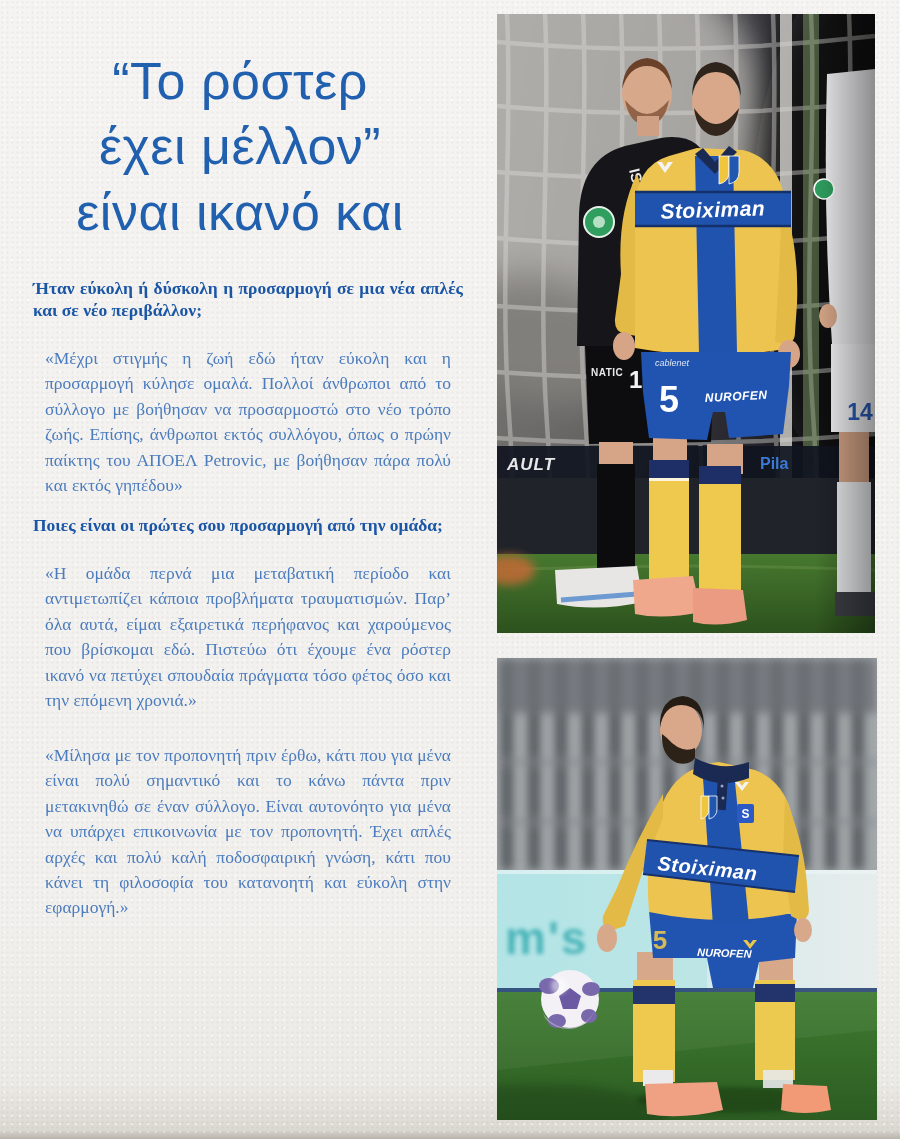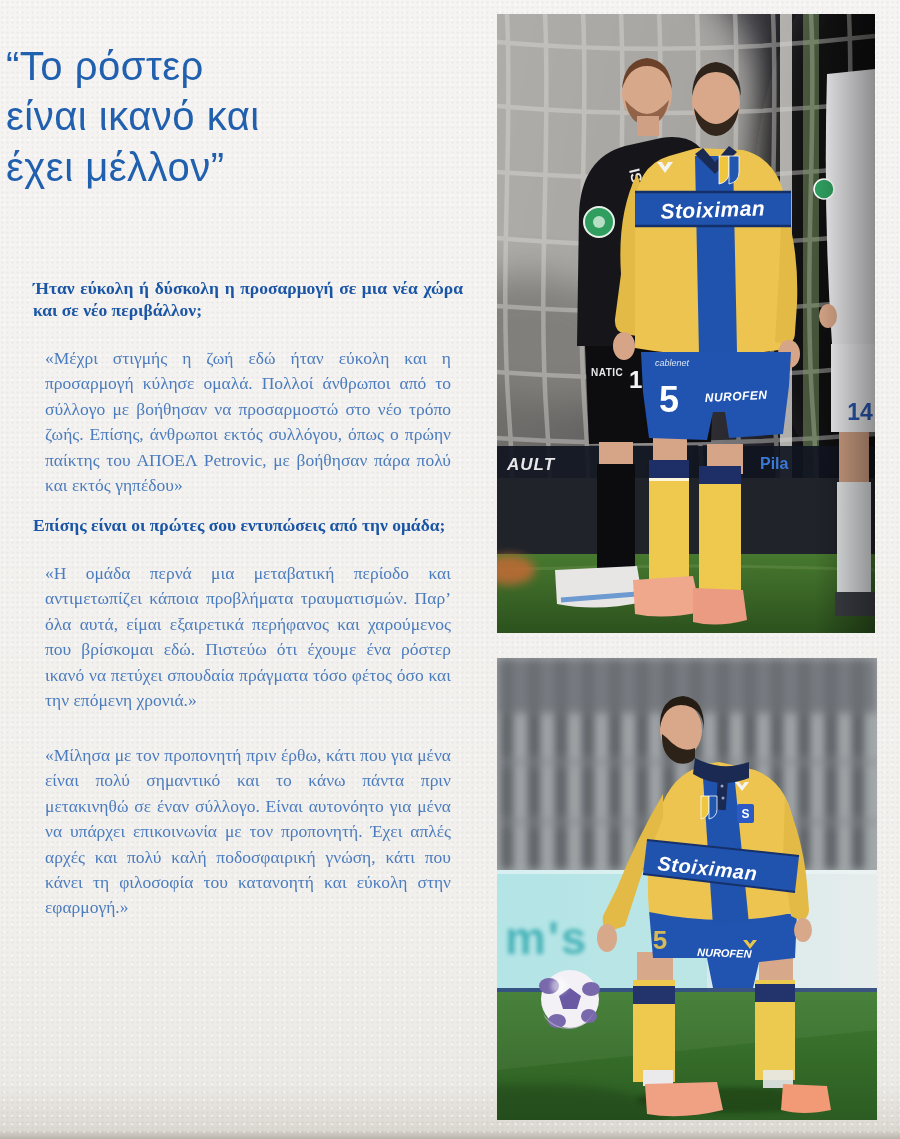--- a/index.html
+++ b/index.html
@@ -5,52 +5,52 @@
   html,body{margin:0;padding:0;}
   body{width:900px;height:1139px;font-family:"Liberation Serif",serif;}
   .page{position:relative;width:900px;height:1139px;overflow:hidden;
     background:linear-gradient(180deg,#f5f4f2 0%,#f2f0ed 80%,#eceae6 95%,#d9d5cf 100%);}
   .page::before{content:"";position:absolute;inset:0;pointer-events:none;
     background-image:radial-gradient(rgba(0,0,0,0.03) 1px,transparent 1.2px),
                      radial-gradient(rgba(255,255,255,0.5) 1px,transparent 1.2px);
     background-size:5px 5px,8px 8px;}
   .page::after{content:"";position:absolute;left:0;right:0;bottom:0;height:9px;
     background:linear-gradient(180deg,transparent,#b9b5ad);}
-  .headline{position:absolute;left:6px;top:14px;width:468px;
+  .headline{position:absolute;left:6px;top:14px;width:468px;text-align:center;
     color:#2160ae;font-family:"Liberation Sans",sans-serif;font-weight:400;
-    font-size:40px;line-height:1.26;letter-spacing:0.5px;}
+    font-size:52px;line-height:1.26;letter-spacing:0.5px;}
   .qa{position:absolute;left:33px;width:430px;}
   .qa-0{top:277px}.qa-1{top:514px}.qa-2{top:731px}
   .question{color:#1b56a6;font-weight:700;font-size:17.5px;line-height:1.26;
     text-align:justify;margin:0 0 25px 0;}
   .answer{color:#4b7cbe;font-size:17.5px;line-height:1.45;text-align:justify;margin:12px;}
   figure{margin:0;position:absolute;}
   .photo-top{left:497px;top:14px;width:378px;height:619px;}
   .photo-bottom{left:497px;top:658px;width:380px;height:462px;}
   svg{display:block;}
   .sv-bold{font-family:"Liberation Sans",sans-serif;font-weight:700;}
 </style>
 </head>
 <body>
 
 <div class="page">
 
   <h1 class="headline">
     <div>“Το ρόστερ</div>
+    <div>έχει μέλλον”</div>
     <div>είναι ικανό και</div>
-    <div>έχει μέλλον”</div>
   </h1>
 
   <section class="qa qa-0">
-    <p class="question">Ήταν εύκολη ή δύσκολη η προσαρμογή σε μια νέα χώρα και σε νέο περιβάλλον;</p>
+    <p class="question">Ήταν εύκολη ή δύσκολη η προσαρμογή σε μια νέα απλές και σε νέο περιβάλλον;</p>
     <p class="answer">«Μέχρι στιγμής η ζωή εδώ ήταν εύκολη και η προσαρμογή κύλησε ομαλά. Πολλοί άνθρωποι από το σύλλογο με βοήθησαν να προσαρμοστώ στο νέο τρόπο ζωής. Επίσης, άνθρωποι εκτός συλλόγου, όπως ο πρώην παίκτης του ΑΠΟΕΛ Petrovic, με βοήθησαν πάρα πολύ και εκτός γηπέδου»</p>
   </section>
 
   <section class="qa qa-1">
-    <p class="question">Επίσης είναι οι πρώτες σου εντυπώσεις από την ομάδα;</p>
+    <p class="question">Ποιες είναι οι πρώτες σου προσαρμογή από την ομάδα;</p>
     <p class="answer">«Η ομάδα περνά μια μεταβατική περίοδο και αντιμετωπίζει κάποια προβλήματα τραυματισμών. Παρ’ όλα αυτά, είμαι εξαιρετικά περήφανος και χαρούμενος που βρίσκομαι εδώ. Πιστεύω ότι έχουμε ένα ρόστερ ικανό να πετύχει σπουδαία πράγματα τόσο φέτος όσο και την επόμενη χρονιά.»</p>
   </section>
 
   <section class="qa qa-2">
     <p class="answer">«Μίλησα με τον προπονητή πριν έρθω, κάτι που για μένα είναι πολύ σημαντικό και το κάνω πάντα πριν μετακινηθώ σε έναν σύλλογο. Είναι αυτονόητο για μένα να υπάρχει επικοινωνία με τον προπονητή. Έχει απλές αρχές και πολύ καλή ποδοσφαιρική γνώση, κάτι που κάνει τη φιλοσοφία του κατανοητή και εύκολη στην εφαρμογή.»</p>
   </section>
 
   <figure class="photo-top">
     <svg viewBox="0 0 378 619" width="378" height="619">
       <defs>

